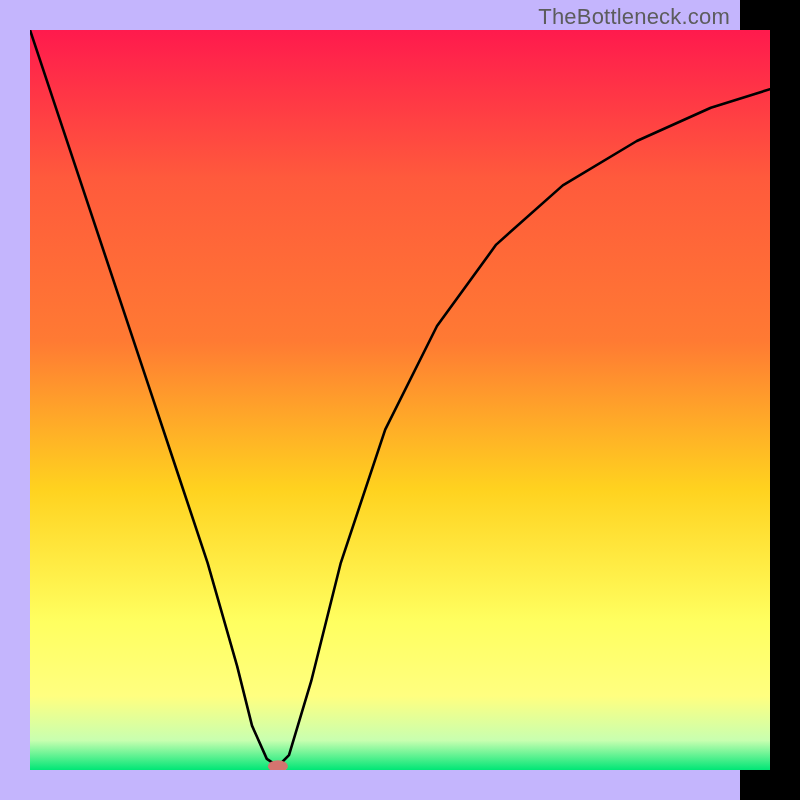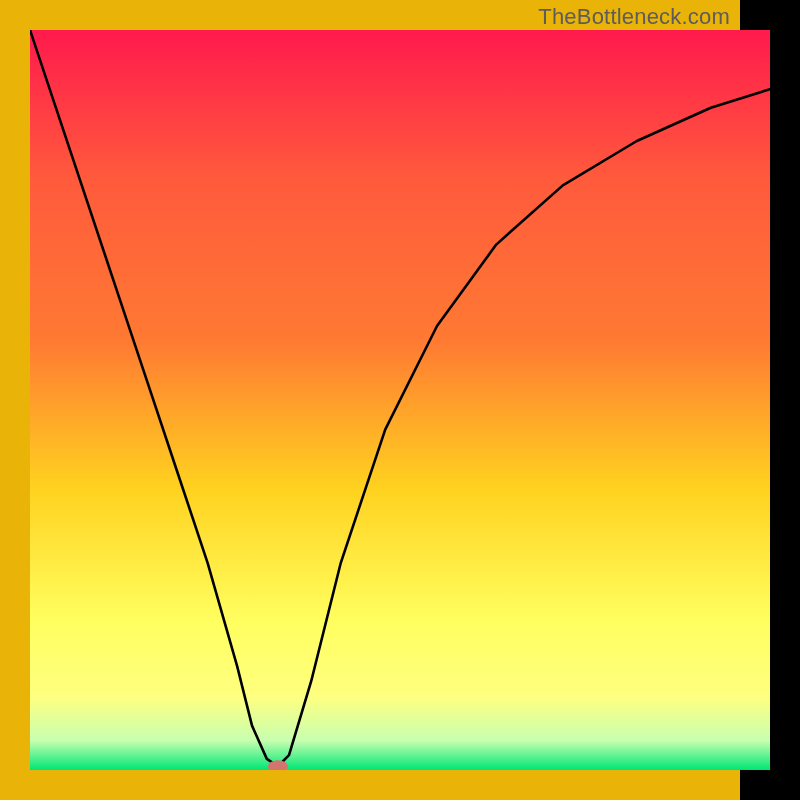--- a/index.html
+++ b/index.html
@@ -8,21 +8,21 @@
     width: 800px;
     height: 800px;
     background: #000;
     font-family: Arial, Helvetica, sans-serif;
     overflow: hidden;
   }
   .frame {
     position: relative;
     width: 740px;
     height: 800px;
-    background: #eab308;
+    background: #c4b5fd;
   }
   .watermark {
     position: absolute;
     top: 4px;
     right: 10px;
     color: #5c5c5c;
     font-size: 22px;
     font-weight: 500;
     letter-spacing: 0.2px;
     z-index: 10;

